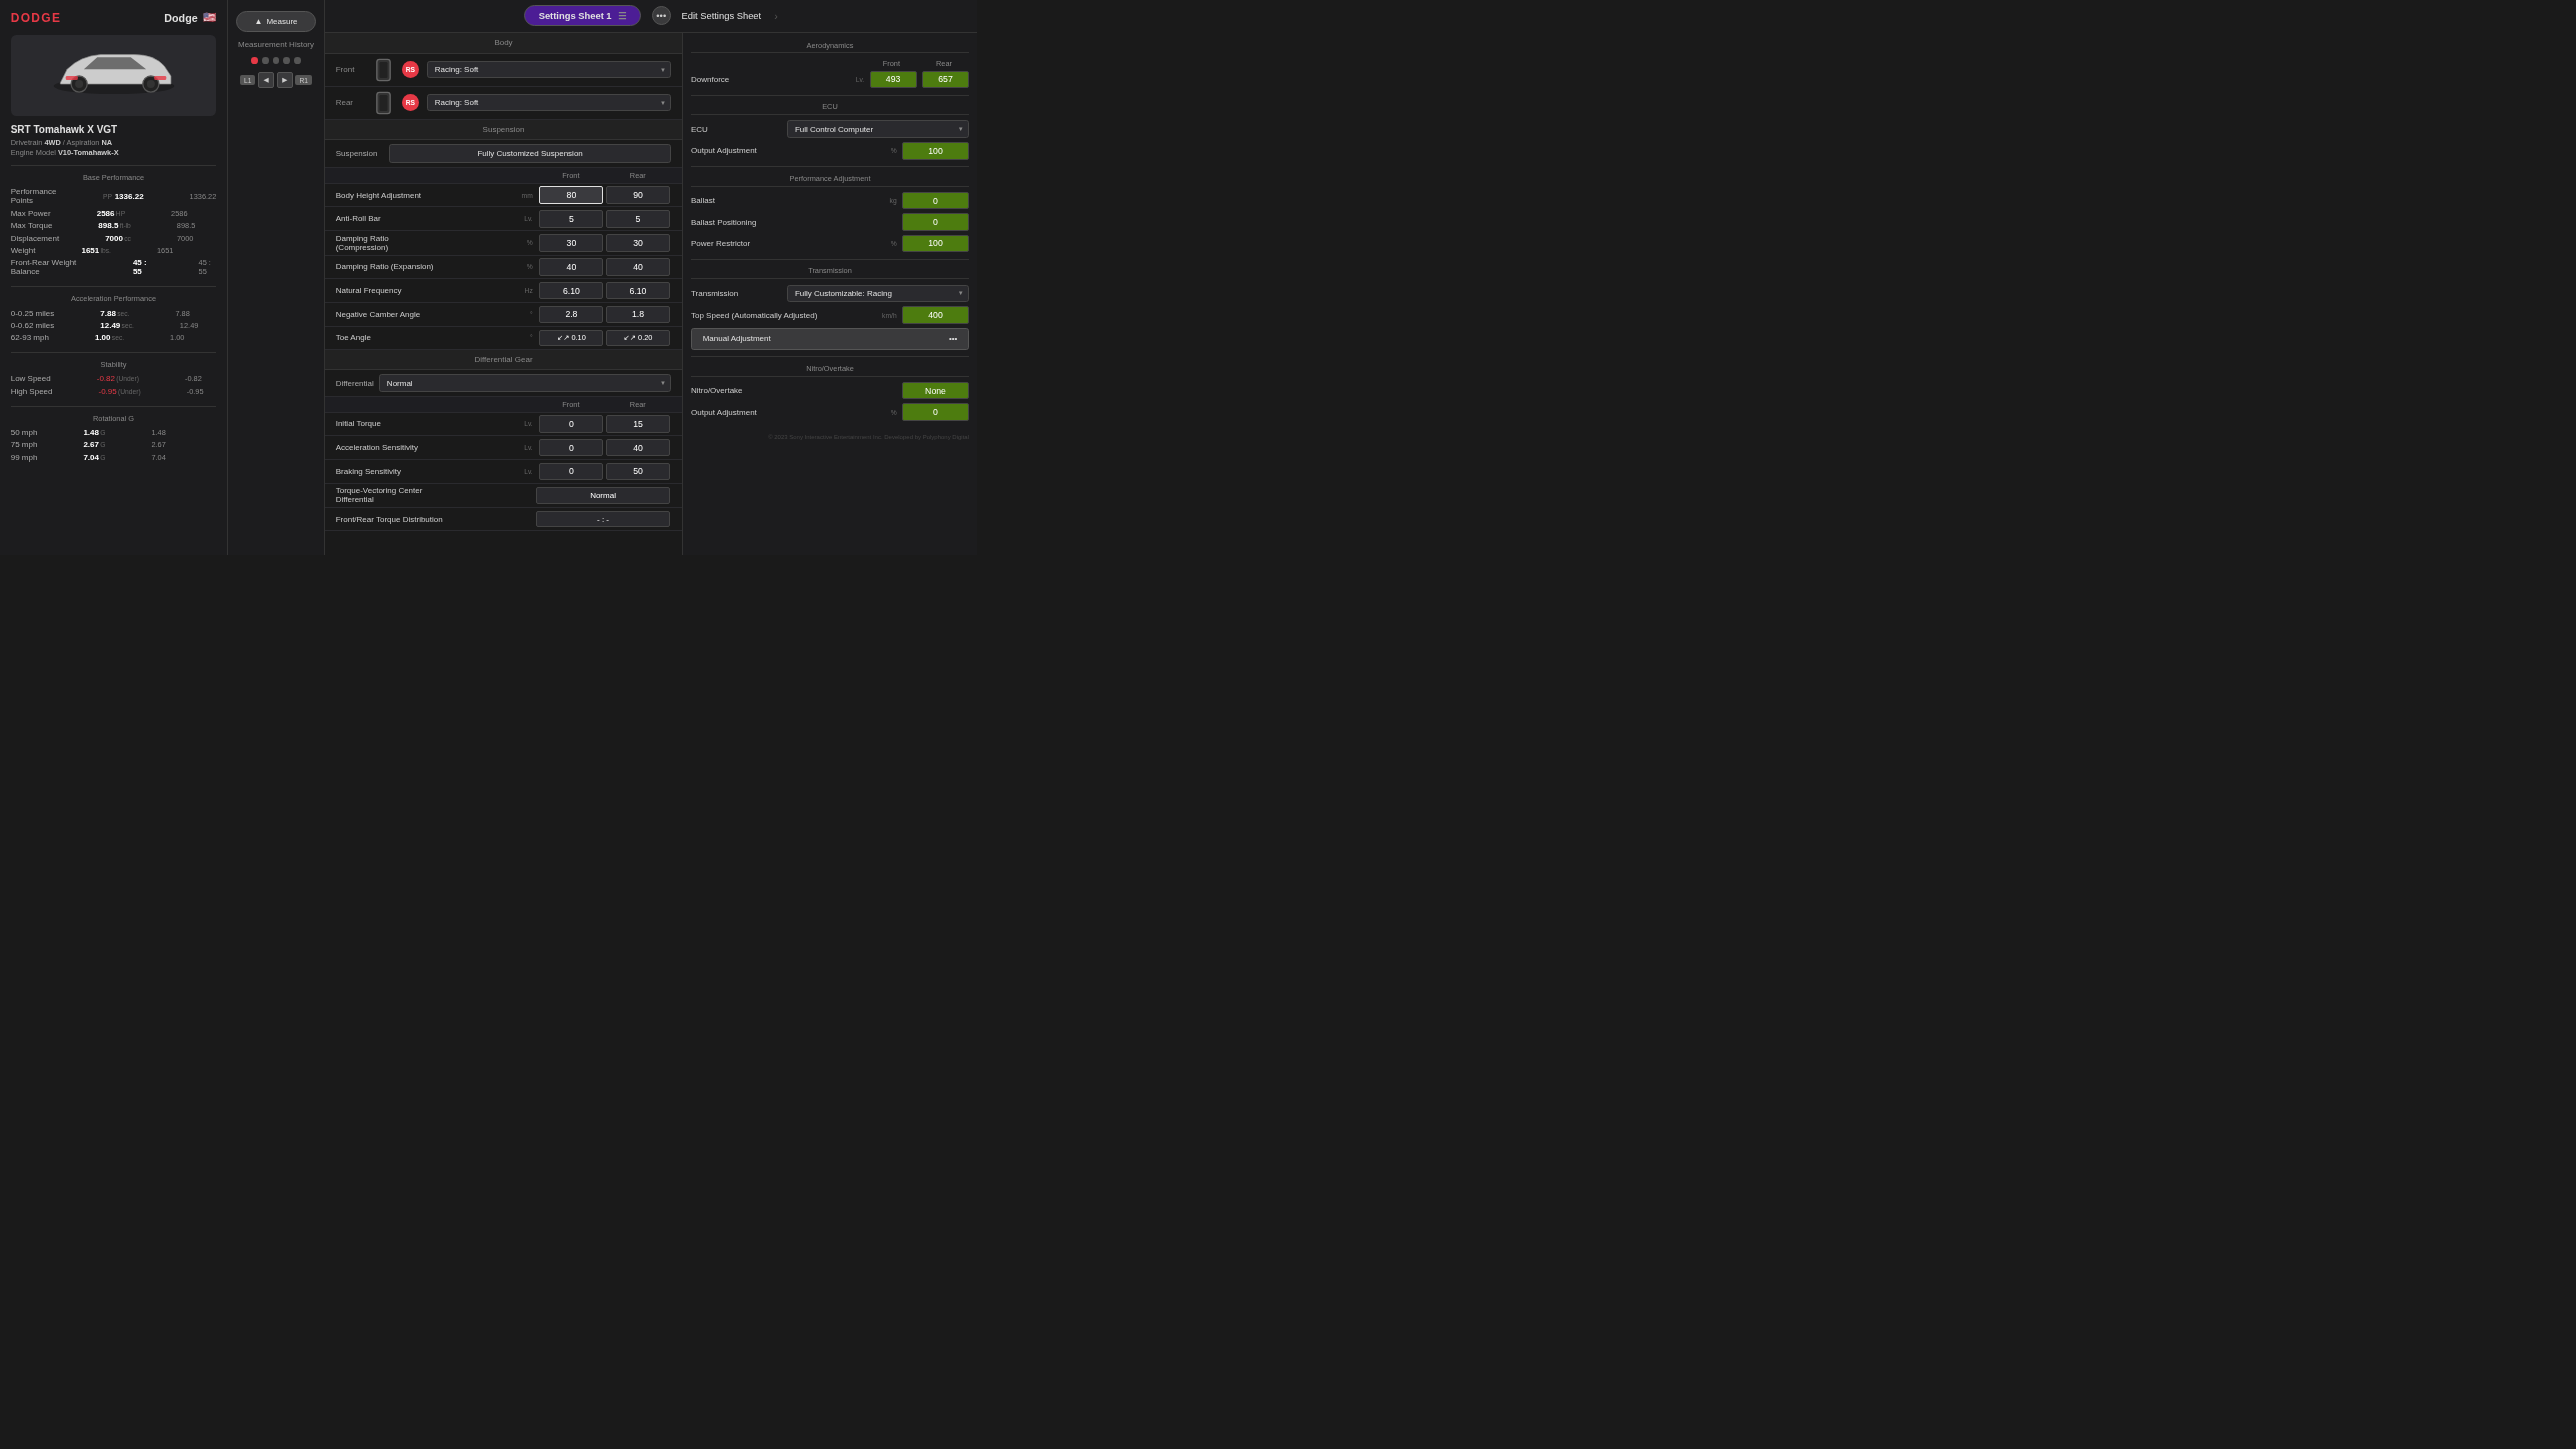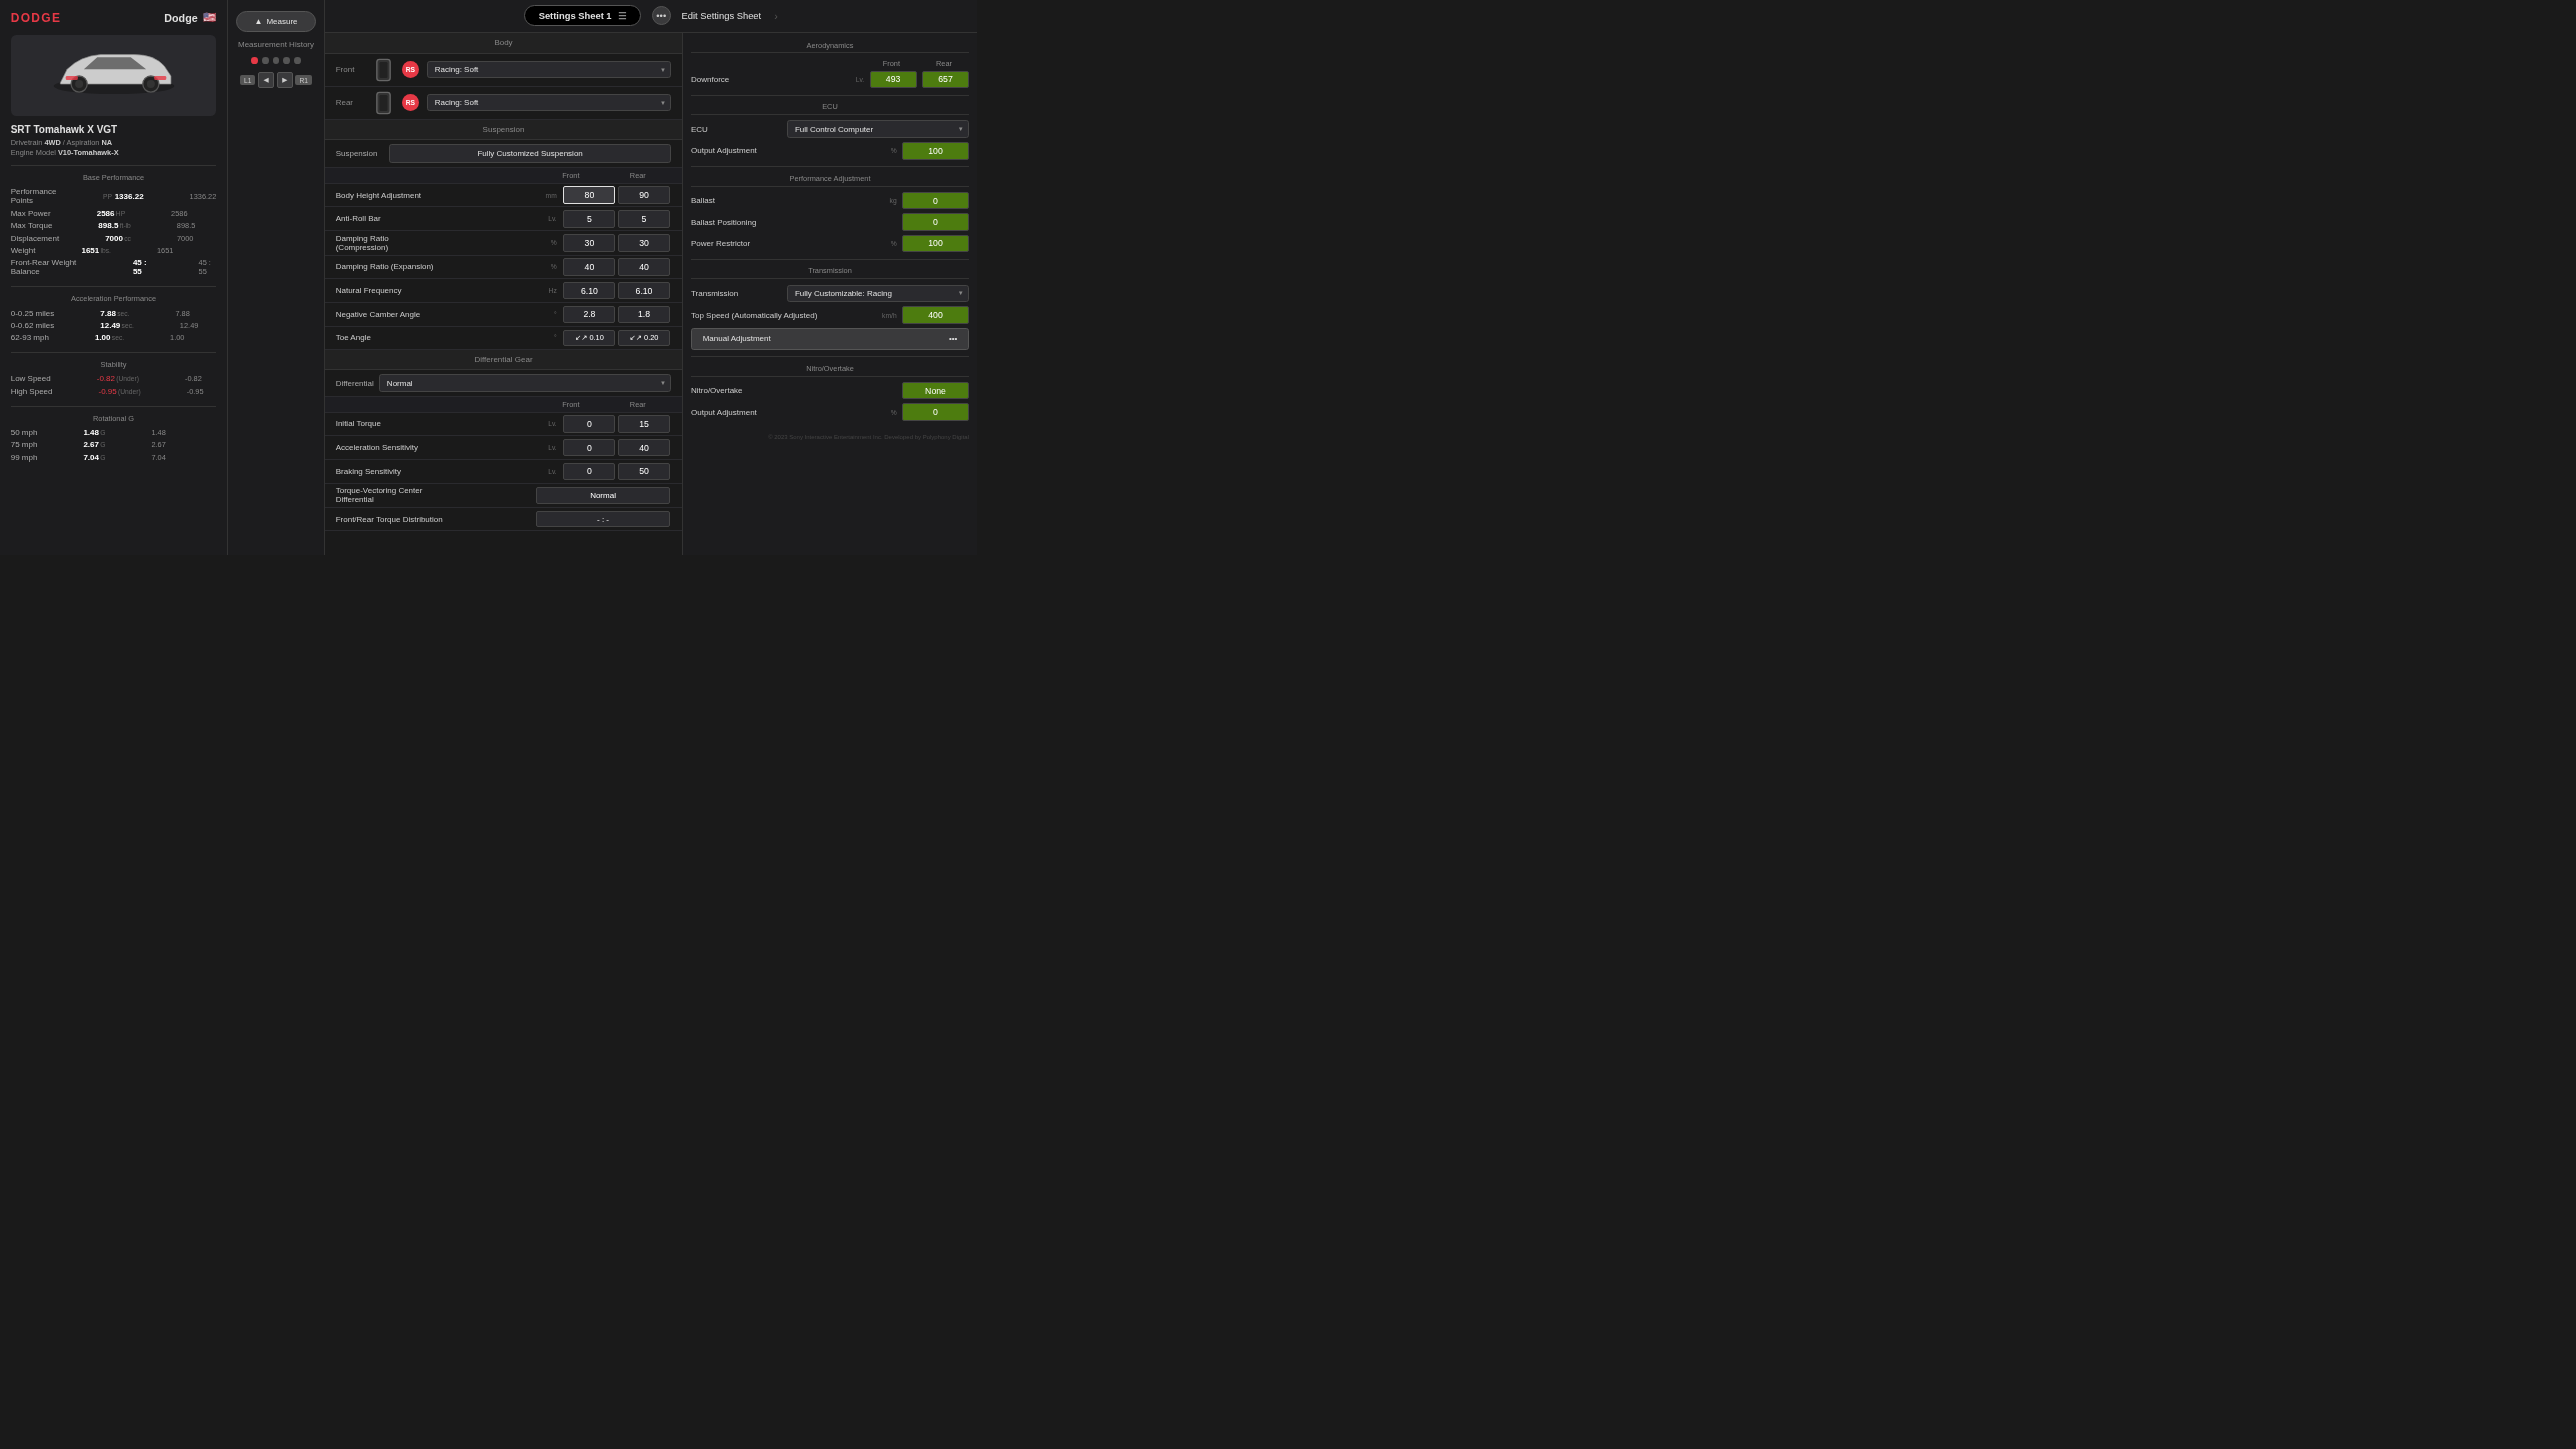--- a/index.html
+++ b/index.html
@@ -234,21 +234,21 @@
       display: flex;
       align-items: center;
       justify-content: center;
       padding: 5.4px 10.7px;
       background: #1c1c1e;
       border-bottom: 0.7px solid #333;
       gap: 10.7px;
     }
 
     .settings-sheet-btn {
-      background: #000000;
+      background: #4c1d95;
       border: 0.7px solid #555;
       border-radius: 13.4px;
       color: #e0e0e0;
       padding: 4px 13.4px;
       display: flex;
       align-items: center;
       gap: 6.7px;
       cursor: pointer;
       font-size: 9.4px;
       font-weight: bold;
@@ -399,21 +399,21 @@
 
     .susp-row-unit {
       color: #666;
       font-size: 6.7px;
       margin-right: 5.4px;
       width: 13.4px;
       text-align: right;
     }
 
     .susp-val {
-      width: 52px;
+      width: 64px;
       background: #2a2a2e;
       border: 0.7px solid #444;
       border-radius: 2px;
       text-align: center;
       padding: 2.7px 4px;
       font-size: 8.7px;
       color: #fff;
       margin: 0 1.3px;
     }
 

